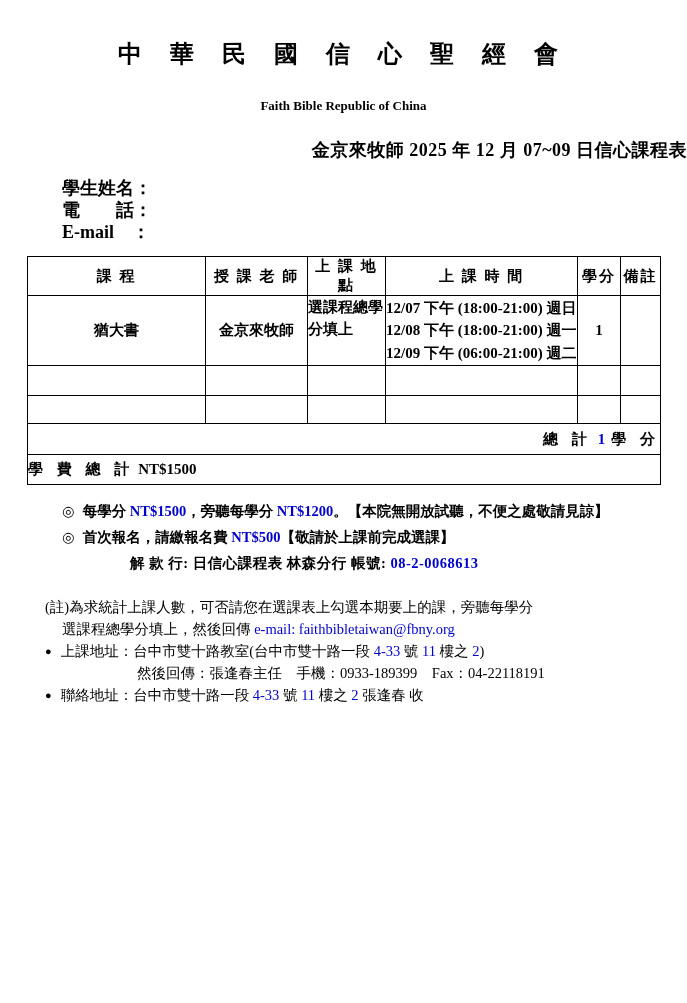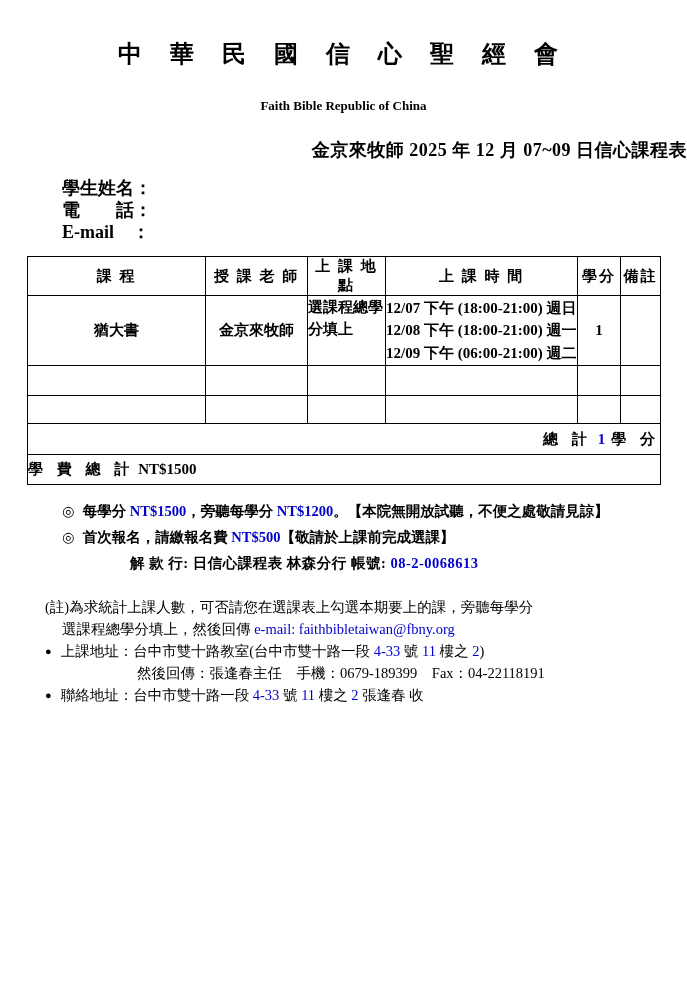--- a/index.html
+++ b/index.html
@@ -225,21 +225,21 @@
       <div class="remark-line1">(註)為求統計上課人數，可否請您在選課表上勾選本期要上的課，旁聽每學分</div>
       <div class="remark-line2">
         <span>選課程總學分填上，然後回傳 </span><span class="blue">e-mail: faithbibletaiwan@fbny.org</span>
       </div>
 
       <div class="bullet-line">
         <span class="bullet-dot">●</span><span>上課地址：</span><span class="seg-bold">台中市雙十路教室(台中市雙十路一段 </span><span class="seg-bold blue">4-33</span><span class="seg-bold"> 號 </span><span class="seg-bold blue">11</span><span class="seg-bold"> 樓之 </span><span class="seg-bold blue">2</span><span class="seg-bold">)</span>
       </div>
 
       <div class="tel-line">
-        <span>然後回傳：</span><span class="seg-bold">張逢春主任　手機：0679-189399　Fax：04-22118191</span>
+        <span>然後回傳：</span><span class="seg-bold">張逢春主任　手機：0933-189399　Fax：04-22118191</span>
       </div>
 
       <div class="bullet-line">
         <span class="bullet-dot">●</span><span>聯絡地址：台中市雙十路一段 </span><span class="blue">4-33</span><span> 號 </span><span class="blue">11</span><span> 樓之 </span><span class="blue">2</span><span> 張逢春 收</span>
       </div>
     </div>
 
   </div>
 </div>
 

